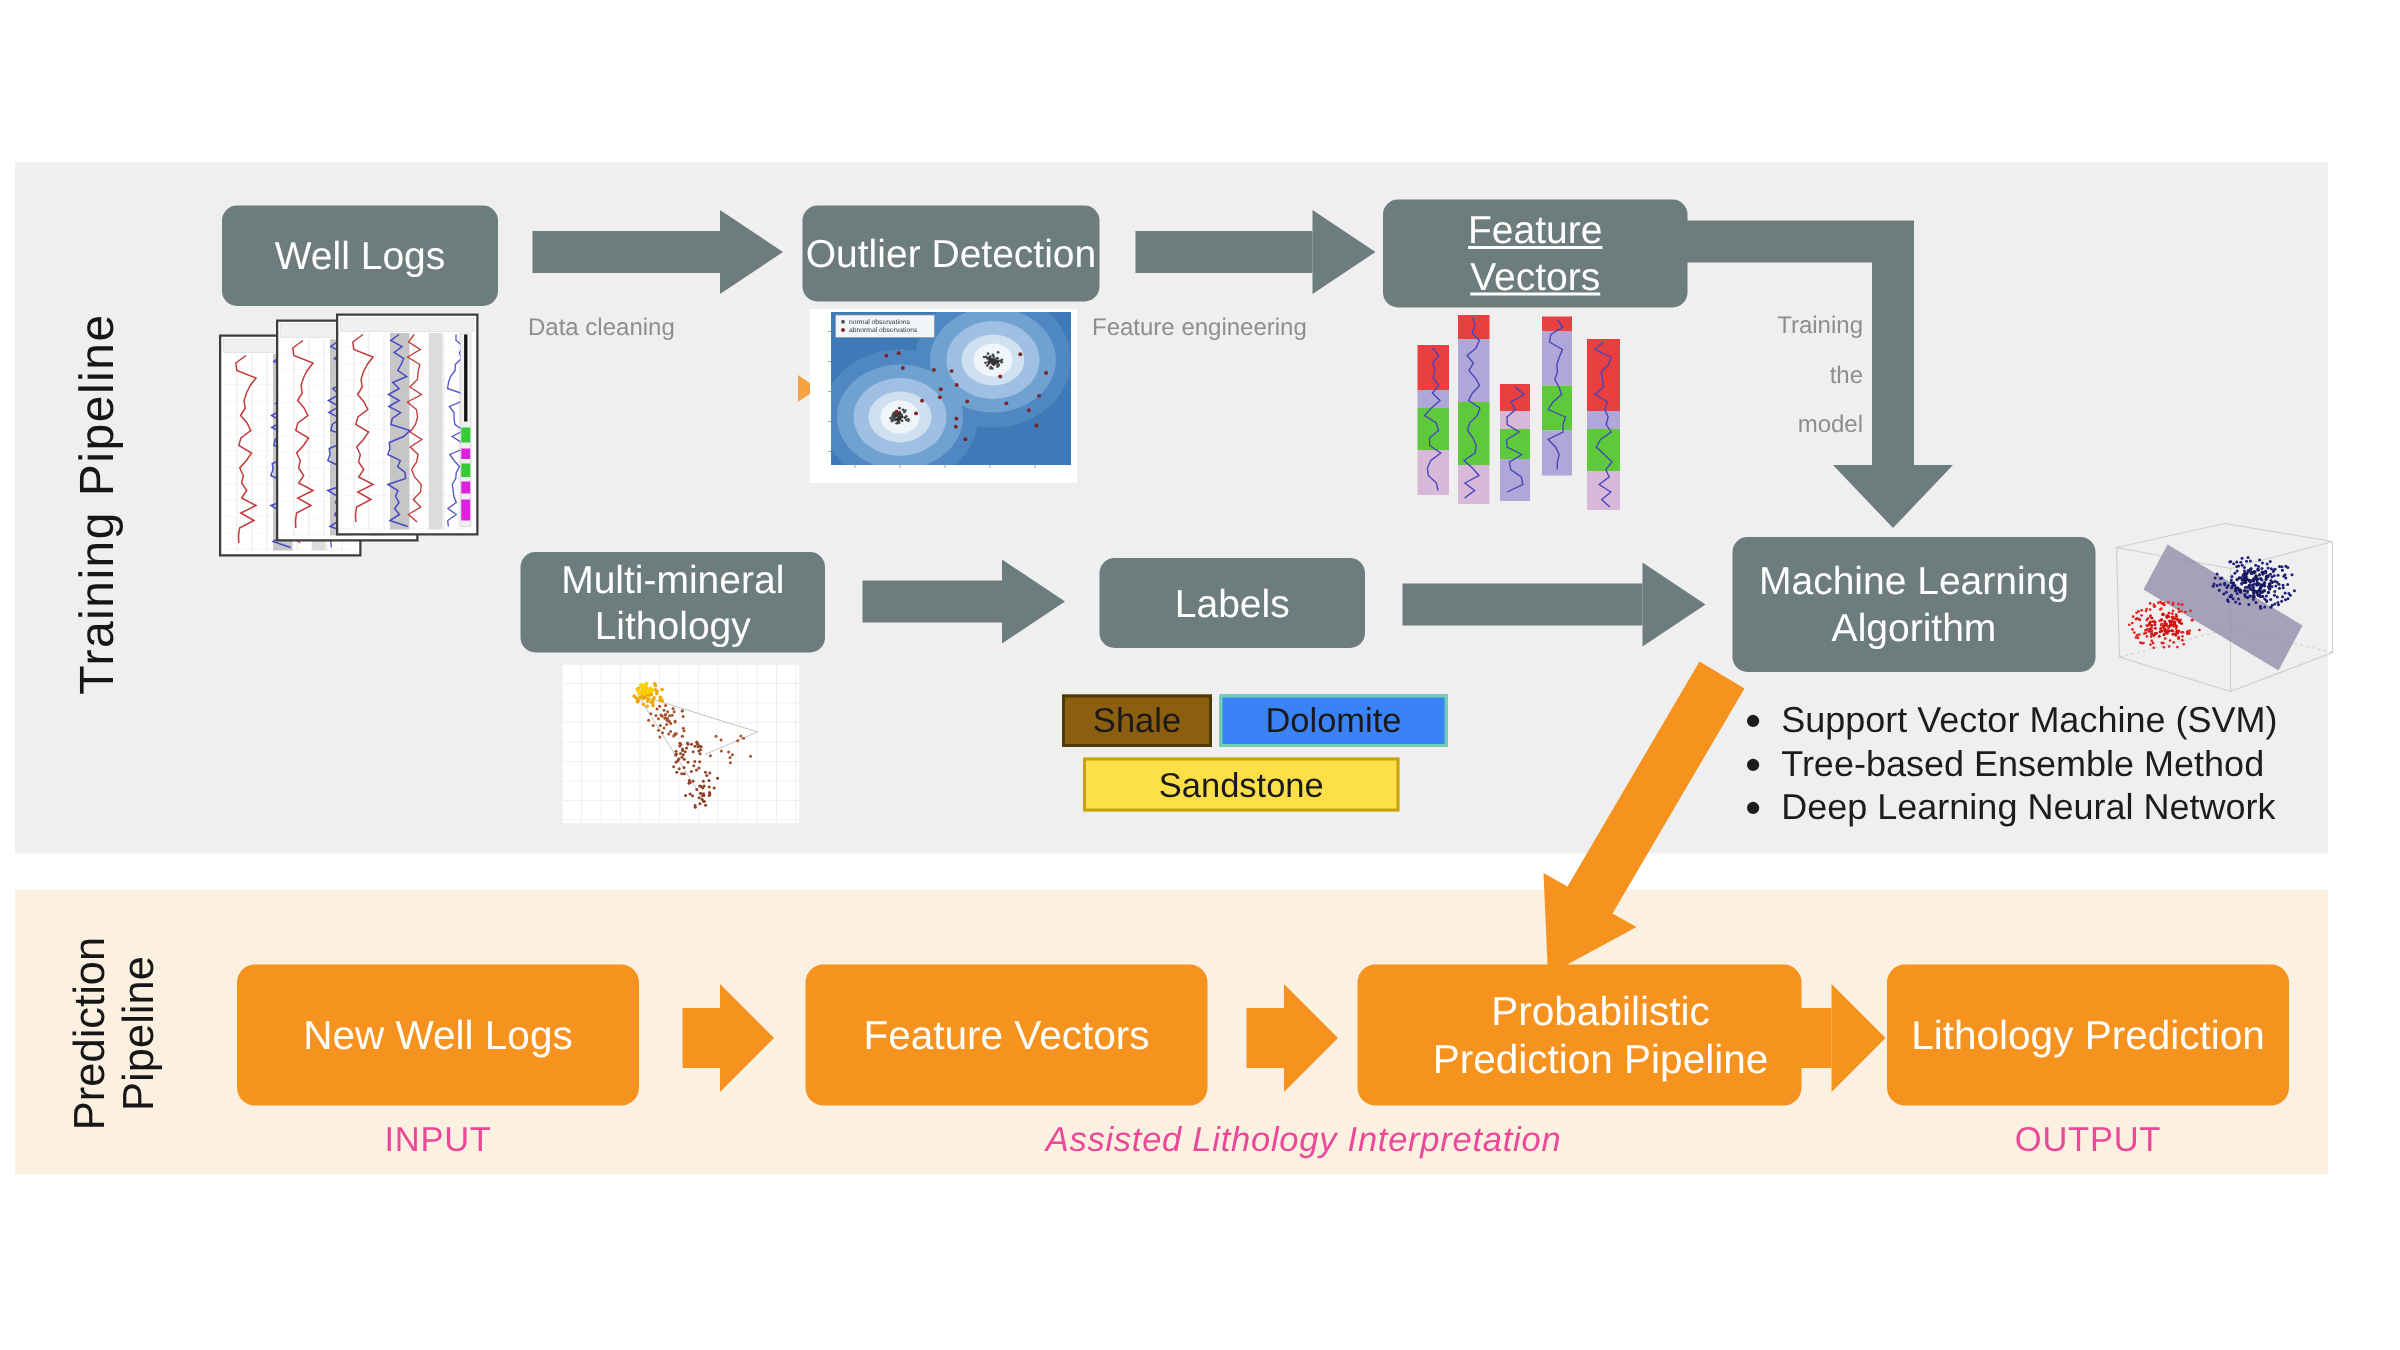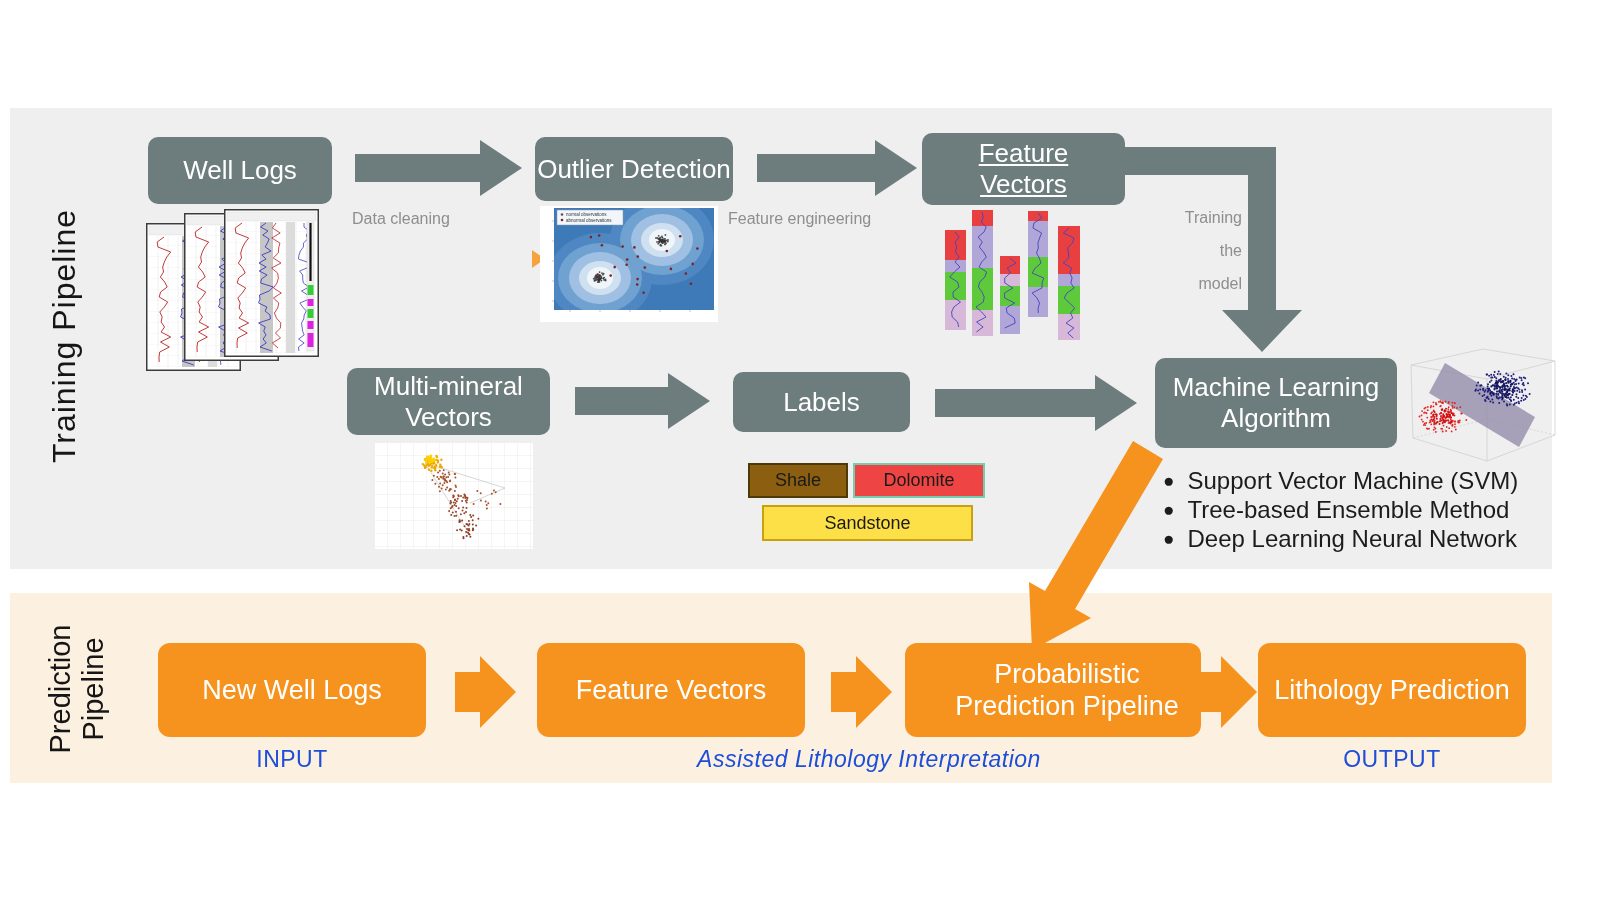--- a/index.html
+++ b/index.html
@@ -7,24 +7,24 @@
          font-family:"Liberation Sans",sans-serif;}
   .panel{position:absolute;}
   .pre{white-space:pre-line;}
   .slate-box{position:absolute;background:#6d7c7c;color:#fff;border-radius:10px;
     display:flex;align-items:center;justify-content:center;text-align:center;
     font-size:26px;line-height:1.18;}
   .orange-box{position:absolute;background:#f6921e;color:#fff;border-radius:12px;
     display:flex;align-items:center;justify-content:center;text-align:center;
     font-size:27px;line-height:1.2;}
   .annot{position:absolute;color:#8e8e8e;font-size:16px;}
-  .caption{position:absolute;color:#1d4ed8;font-size:23px;text-align:center;letter-spacing:.5px;}
+  .caption{position:absolute;color:#ec4899;font-size:23px;text-align:center;letter-spacing:.5px;}
   .vlabel{position:absolute;color:#161616;text-align:center;transform:rotate(-90deg);}
-  .chip{position:absolute;color:#1a1a1a;font-size:18px;display:flex;align-items:center;
-    justify-content:center;box-sizing:border-box;margin-left:40px;}
+  .chip{position:absolute;color:#1a1a1a;font-size:23px;display:flex;align-items:center;
+    justify-content:center;box-sizing:border-box;}
   .sarrow,.oarrow{position:absolute;}
   .shaft{position:absolute;background:#6d7c7c;}
   .head{position:absolute;width:0;height:0;border-style:solid;border-color:transparent;}
   .oshaft{position:absolute;background:#f6921e;}
   .algo-row{display:flex;gap:13px;font-size:24px;color:#1c1c1c;line-height:29px;}
   .algo-bullet{font-size:19px;line-height:29px;}
   svg{display:block;}
 </style>
 </head>
 <body>
@@ -44,21 +44,21 @@
   </div>
   <div class="vlabel pre" style="left:-42px;top:653px;width:244px;height:72px;font-size:29px;line-height:1.15;">Prediction
 Pipeline</div>
 
   <div class="slate-box" style="left:148px;top:137px;width:184px;height:67px;">Well Logs</div>
   <div class="slate-box" style="left:535px;top:137px;width:198px;height:64px;">Outlier Detection</div>
   <div class="slate-box pre" style="left:922px;top:133px;width:203px;height:72px;text-decoration:underline;">Feature
 Vectors</div>
 
   <div class="slate-box pre" style="left:347px;top:368px;width:203px;height:67px;">Multi-mineral
-Vectors</div>
+Lithology</div>
   <div class="slate-box" style="left:733px;top:372px;width:177px;height:60px;">Labels</div>
   <div class="slate-box pre" style="left:1155px;top:358px;width:242px;height:90px;">Machine Learning
 Algorithm</div>
 
   <div class="sarrow" style="left:355px;top:140px;">
     <div class="shaft" style="left:0;top:14px;width:125px;height:28px;"></div>
     <div class="head" style="left:125px;top:0;border-width:28px 0 28px 42px;border-left-color:#6d7c7c;"></div>
   </div>
   <div class="sarrow" style="left:757px;top:140px;">
     <div class="shaft" style="left:0;top:14px;width:118px;height:28px;"></div>
@@ -979,21 +979,21 @@
         <circle cx="60.2" cy="71.3" r="1" fill="#d01010"></circle>
         <circle cx="63.2" cy="77.7" r="1" fill="#d01010"></circle>
         <circle cx="67.0" cy="71.7" r="1" fill="#d01010"></circle>
         <circle cx="64.4" cy="73.3" r="1" fill="#d01010"></circle>
         <circle cx="65.1" cy="71.2" r="1" fill="#d01010"></circle>
         <circle cx="69.8" cy="71.1" r="1" fill="#d01010"></circle>
       </g>
   </svg>
 
   <div class="chip" style="left:708px;top:463px;width:100px;height:35px;background:#8b5e10;border:2px solid #4d3a06;">Shale</div>
-  <div class="chip" style="left:813px;top:463px;width:132px;height:35px;background:#ef4444;border:2px solid #6fcfae;">Dolomite</div>
+  <div class="chip" style="left:813px;top:463px;width:152px;height:35px;background:#3b82f6;border:2px solid #6fcfae;">Dolomite</div>
   <div class="chip" style="left:722px;top:505px;width:211px;height:36px;background:#fde047;border:2px solid #c7a20d;">Sandstone</div>
 
   <div style="position:absolute;left:1163px;top:466px;width:420px;">
     <div class="algo-row">
       <span class="algo-bullet">●</span>
       <span>Support Vector Machine (SVM)</span>
     </div>
     <div class="algo-row">
       <span class="algo-bullet">●</span>
       <span>Tree-based Ensemble Method</span>

